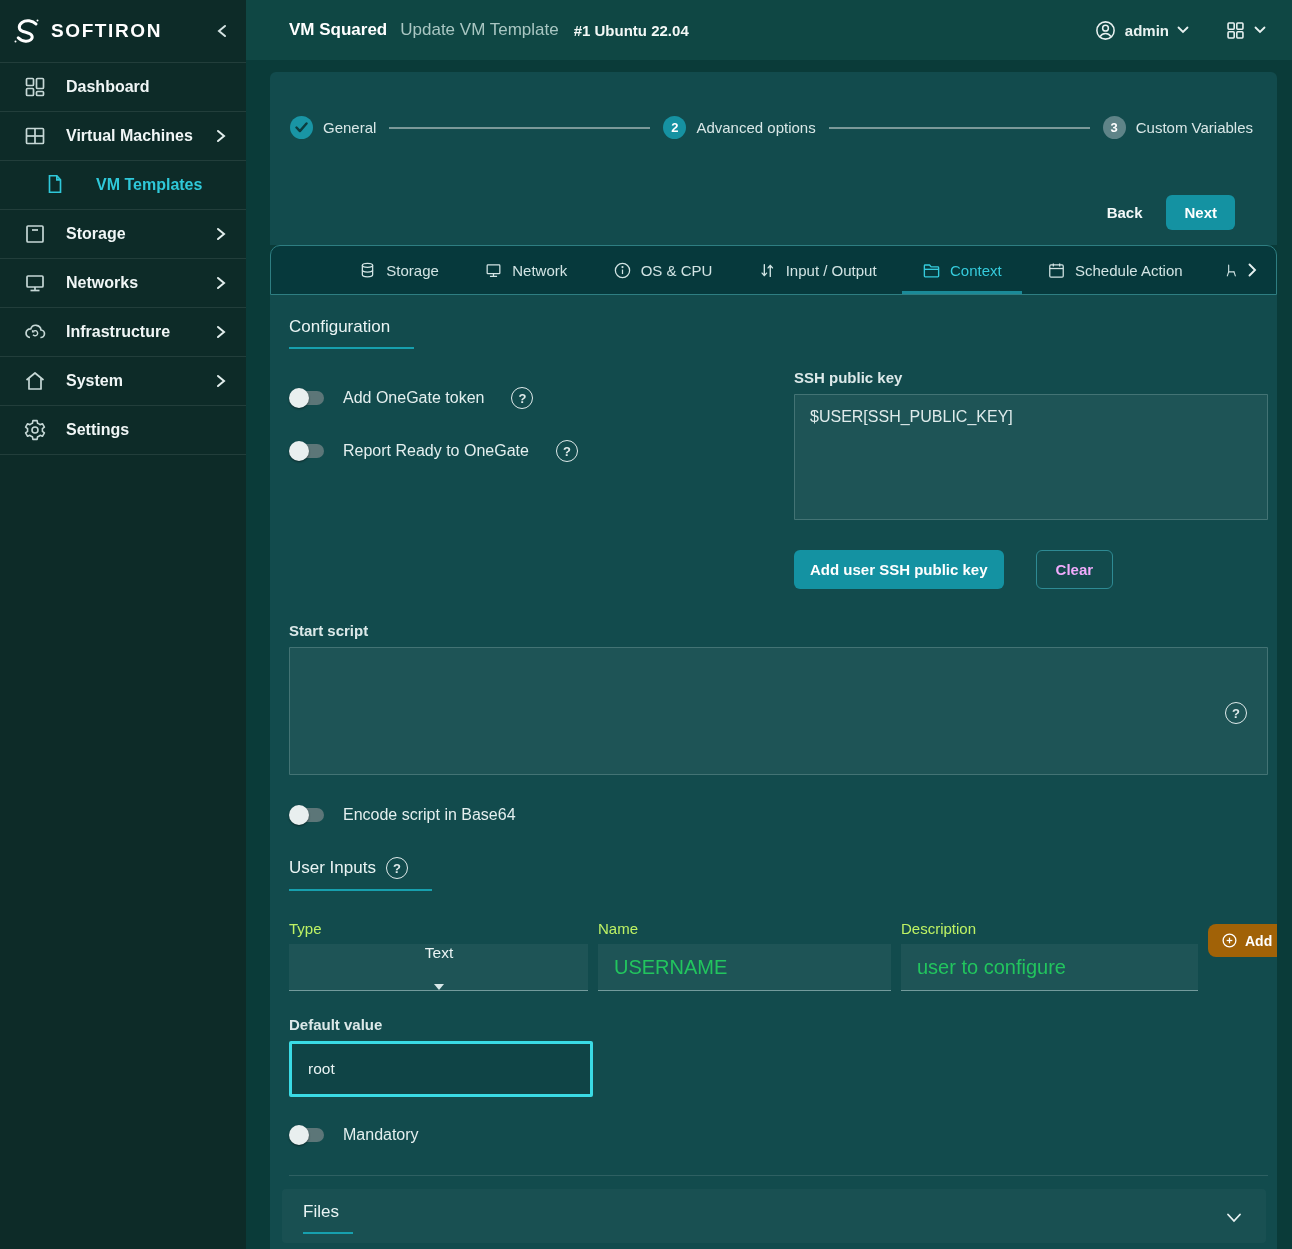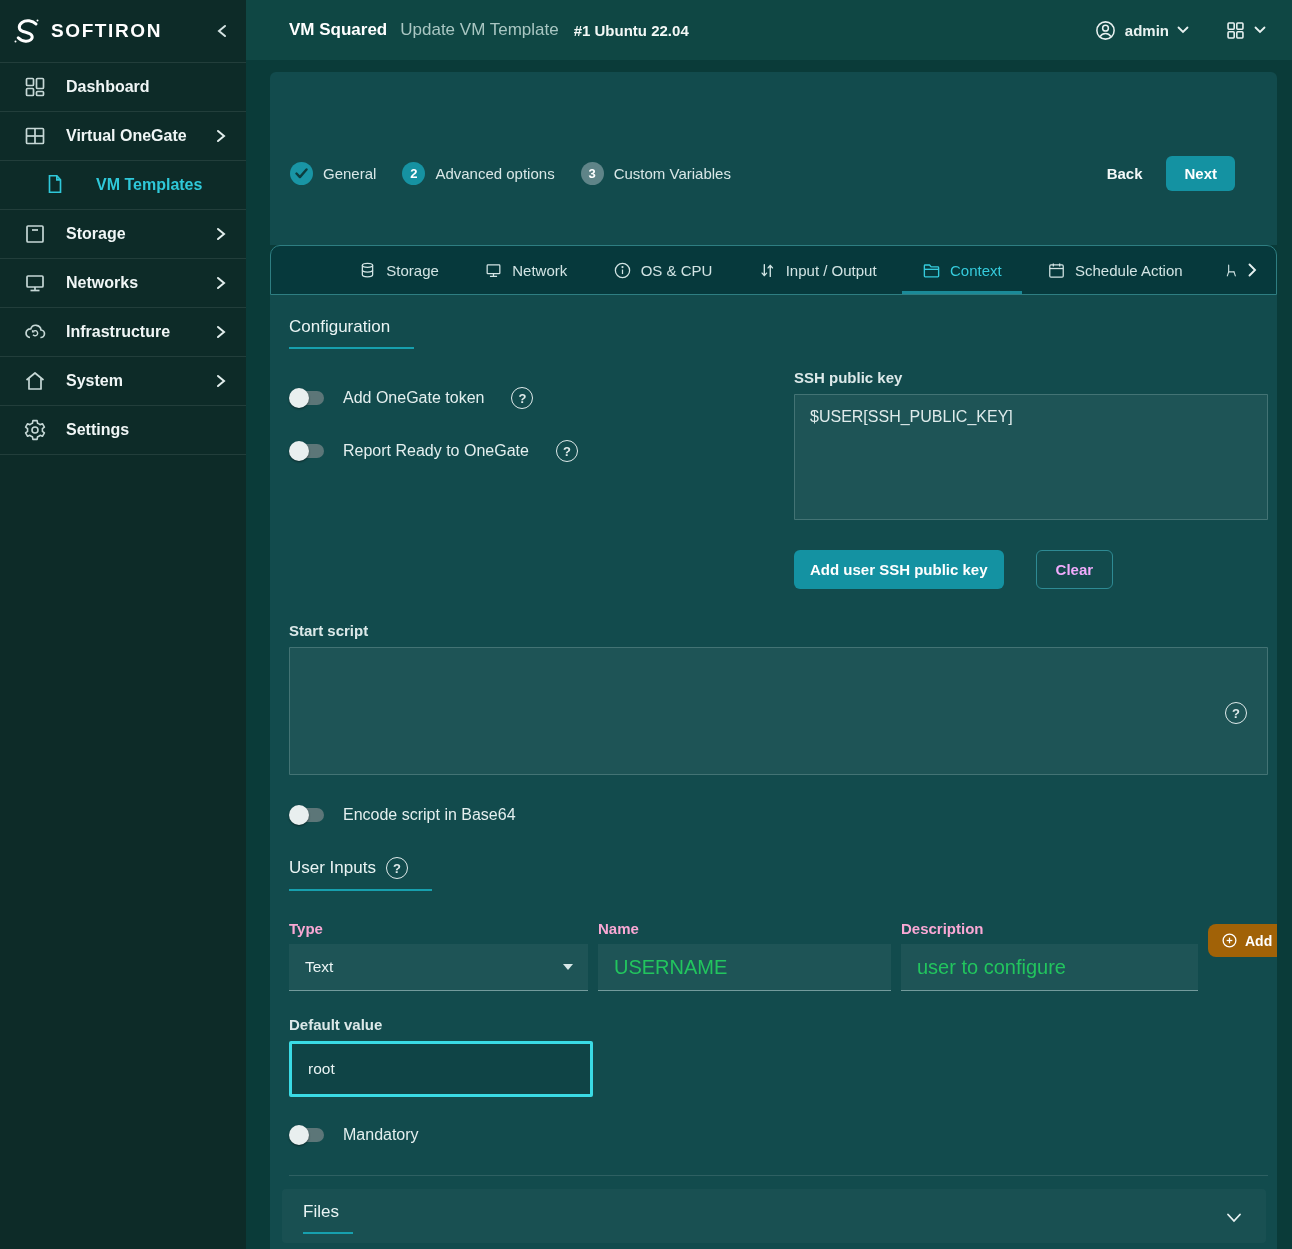--- a/index.html
+++ b/index.html
@@ -29,21 +29,21 @@
   .tb-res { font-size:15px; font-weight:600; color:#F3F8F6; margin-left:15px; }
   .tb-right { margin-left:auto; display:flex; align-items:center; color:#E9F2F1; }
   .tb-user { display:flex; align-items:center; gap:8px; cursor:pointer; }
   .tb-user .uname { font-size:15px; font-weight:700; }
   .tb-apps { display:flex; align-items:center; gap:8px; margin-left:36px; cursor:pointer; }
 
   .workspace { flex:1; min-height:0; display:flex; flex-direction:column; padding:12px 15px 0 24px; }
 
   
   .stepper-card { background:#124B4D; border-radius:6px 6px 0 0; height:173px; flex-shrink:0;
-                  padding:44px 24px 15px 20px; display:flex; flex-direction:row; justify-content:space-between; }
+                  padding:44px 24px 15px 20px; display:flex; flex-direction:column; justify-content:space-between; }
   .steps { display:flex; align-items:center; }
   .step { display:flex; align-items:center; gap:10px; flex-shrink:0; }
   .step-circle { width:23px; height:23px; border-radius:50%; display:flex; align-items:center;
                  justify-content:center; font-size:13px; font-weight:600; color:#FFFFFF; flex-shrink:0; }
   .step-circle.done { background:#1995A5; color:#0C3D3F; }
   .step-circle.active { background:#1692A2; }
   .step-circle.future { background:#5F8488; }
   .step-label { font-size:15px; color:#D9E7E7; }
   .connector { flex:1; height:2px; background:#9FB3B3; opacity:.75; margin:0 13px; }
   .nav-row { display:flex; justify-content:flex-end; align-items:center; gap:24px; padding-right:18px; }
@@ -99,21 +99,21 @@
 
   .start-script { margin-top:33px; }
   .script-wrap { position:relative; }
   .script-area { height:128px; }
   .script-help { position:absolute; right:21px; top:50%; transform:translateY(-50%); }
   .encode-row { margin-top:26px; }
 
   .ui-head { margin-top:32px; }
   .ui-grid { display:grid; grid-template-columns:299px 293px 297px 1fr; column-gap:10px;
              grid-template-rows:22px 47px; row-gap:5px; margin-top:26px; }
-  .g-label { font-size:15px; font-weight:700; color:#f9a8d4; align-self:center; }
+  .g-label { font-size:15px; font-weight:400; color:#bef264; align-self:center; }
   .sel { display:flex; align-items:center; justify-content:space-between; height:47px; padding:0 15px 0 16px;
          background:rgba(255,255,255,0.05); border-bottom:1px solid rgba(200,225,225,0.5);
          font-size:15.5px; color:#EAF4F4; cursor:pointer; }
   .caret-tri { width:0; height:0; border-left:5px solid transparent; border-right:5px solid transparent;
                border-top:6px solid #D8E8E8; }
   .txt-input { height:47px; width:100%; padding:0 16px; background:rgba(255,255,255,0.05); border:none;
                border-bottom:1px solid rgba(200,225,225,0.5); font-size:20px; font-family:inherit; color:#22c55e; }
   .add-btn { grid-area:1 / 4 / 3 / 5; justify-self:end; align-self:start; margin-top:7px;
              background:#a16207; border:none; border-radius:8px; color:#FFFFFF; display:flex; align-items:center;
              gap:7px; padding:8px 13px; font-family:inherit; font-size:14px; font-weight:700; cursor:pointer; }
@@ -165,21 +165,21 @@
         <span class="lbl">Dashboard</span>
       </div>
       <div class="side-item">
         <span class="ic">
           <svg width="24" height="24" viewBox="0 0 24 24" fill="none" stroke="currentColor" stroke-width="1.7">
               <rect x="3.5" y="4.5" width="17" height="15" rx="1"></rect>
               <line x1="12" y1="4.5" x2="12" y2="19.5"></line>
               <line x1="3.5" y1="12" x2="20.5" y2="12"></line>
             </svg>
         </span>
-        <span class="lbl">Virtual OneGate</span>
+        <span class="lbl">Virtual Machines</span>
         <span class="chev">
           <svg width="10" height="14" viewBox="0 0 10 14" fill="none" stroke="currentColor" stroke-width="2" stroke-linecap="round">
               <path d="M2 2l6 5-6 5"></path>
             </svg>
         </span>
       </div>
       <div class="side-item sub">
         <span class="ic">
           <svg width="22" height="22" viewBox="0 0 24 24" fill="none" stroke="currentColor" stroke-width="1.8">
               <path d="M6 3h8l4 4.5V21H6z"></path>
@@ -459,21 +459,21 @@
         <div class="section-head ui-head">
           <span>User Inputs</span>
           <span class="help"></span>
         </div>
 
         <div class="ui-grid">
           <div class="g-label" style="grid-area:1/1;">Type</div>
           <div class="g-label" style="grid-area:1/2;">Name</div>
           <div class="g-label" style="grid-area:1/3;">Description</div>
 
-          <div class="sel" style="grid-area:2/1;">
+          <div class="sel" style="grid-area:2/1;flex-direction:column;">
             <span>Text</span>
             <span class="caret-tri"></span>
           </div>
           <input class="txt-input" style="grid-area: 2 / 2;" value="USERNAME">
           <input class="txt-input" style="grid-area: 2 / 3;" value="user to configure">
 
           <button class="add-btn">
             <span>
               <svg width="17" height="17" viewBox="0 0 24 24" fill="none" stroke="#FFFFFF" stroke-width="1.8">
                   <circle cx="12" cy="12" r="9"></circle>

